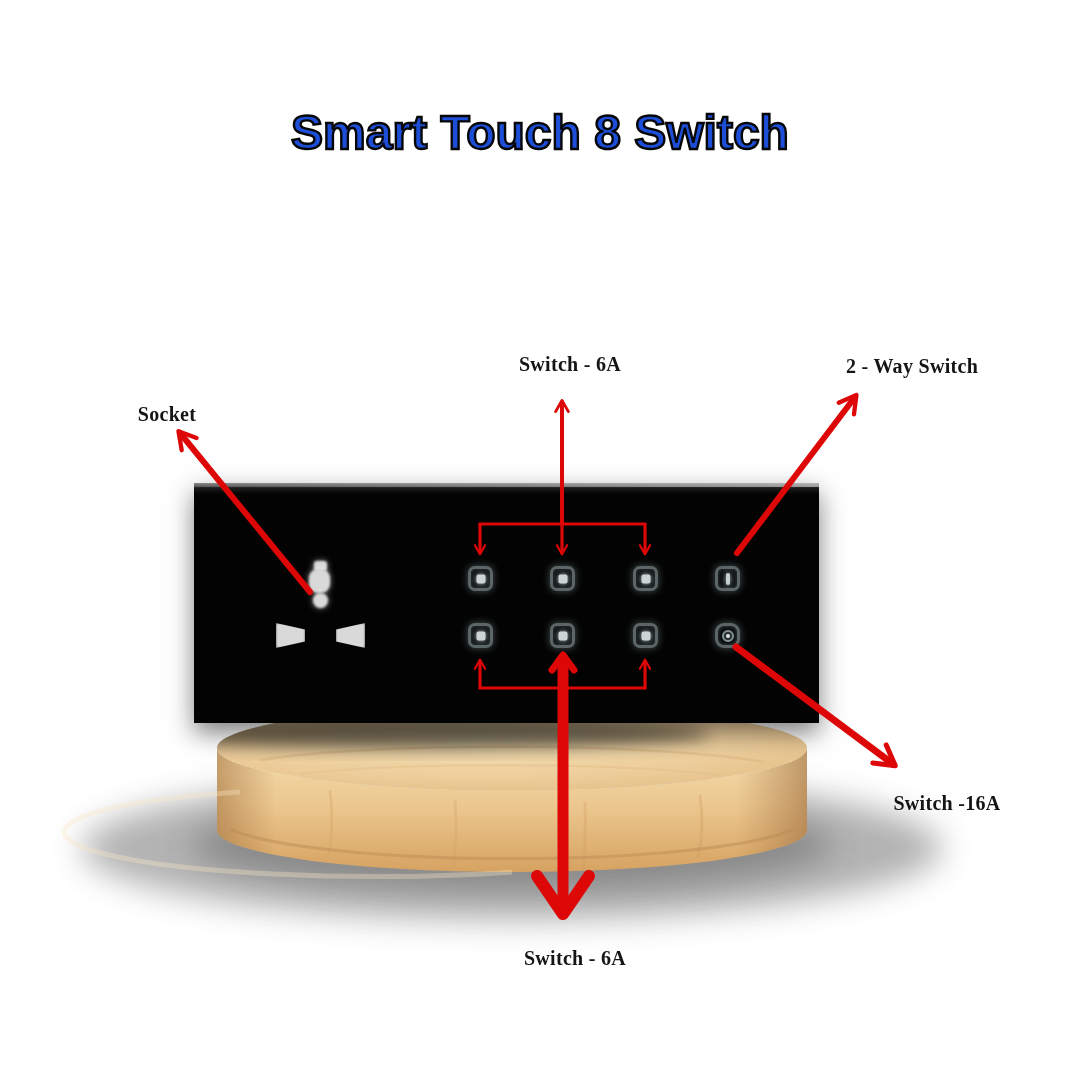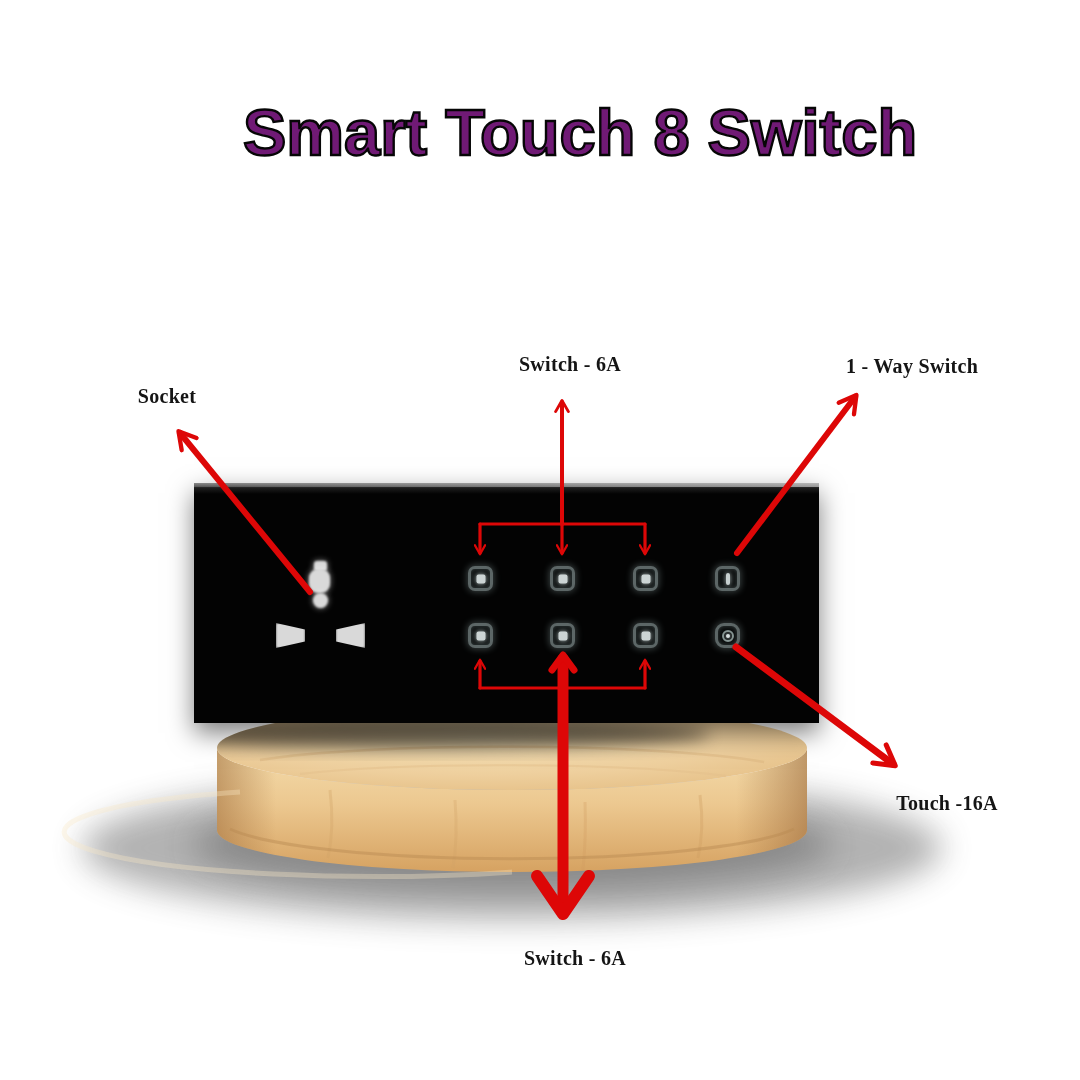--- a/index.html
+++ b/index.html
@@ -1,28 +1,28 @@
 <!DOCTYPE html>
 <html><head>
 <meta charset="utf-8">
 <style>
   html,body{margin:0;padding:0;background:#fff;}
   #stage{position:relative;width:1080px;height:1080px;background:#ffffff;overflow:hidden;
          font-family:"Liberation Sans",sans-serif;}
 
   
   .title{position:absolute;left:540px;top:132px;transform:translate(-50%,-50%);
-         font-family:"Liberation Sans",sans-serif;font-weight:700;font-size:65px;
-         color:#701a75;-webkit-text-stroke:2.4px #060606;letter-spacing:0px;white-space:nowrap;margin-left:40px;}
+         font-family:"Liberation Sans",sans-serif;font-weight:700;font-size:48px;
+         color:#1d4ed8;-webkit-text-stroke:2.4px #060606;letter-spacing:0px;white-space:nowrap;}
 
   
   .lbl{position:absolute;transform:translate(-50%,-50%);
        font-family:"Liberation Serif",serif;font-weight:700;font-size:20px;
        color:#151515;white-space:nowrap;letter-spacing:.3px;}
-  .lbl-socket{left:167px;top:396px;}
+  .lbl-socket{left:167px;top:414px;}
   .lbl-6a-top{left:570px;top:364px;}
   .lbl-2way{left:912px;top:366px;}
   .lbl-16a{left:947px;top:803px;}
   .lbl-6a-bottom{left:575px;top:958px;}
 
   
   .panel{position:absolute;left:194px;top:483px;width:625px;height:240px;
          background:linear-gradient(180deg,#6f6f6f 0px,#1d1d1d 5px,#030303 11px,#030303 100%);
          box-shadow:0 10px 24px rgba(0,0,0,.5);}
   .panel-topline{position:absolute;left:0;top:0;width:100%;height:4px;
@@ -176,17 +176,17 @@
 
       <path d="M563,659 L563,898" stroke-width="11"></path>
       <path d="M552,670 L563,655 L574,670" stroke-width="7"></path>
       <path d="M537,876 L563,914 L589,876" stroke-width="12"></path>
     </g>
   </svg>
 
   <div class="title">Smart Touch 8 Switch</div>
   <div class="lbl lbl-socket">Socket</div>
   <div class="lbl lbl-6a-top">Switch - 6A</div>
-  <div class="lbl lbl-2way">1 - Way Switch</div>
-  <div class="lbl lbl-16a">Touch -16A</div>
+  <div class="lbl lbl-2way">2 - Way Switch</div>
+  <div class="lbl lbl-16a">Switch -16A</div>
   <div class="lbl lbl-6a-bottom">Switch - 6A</div>
 
 </div>
 
 </body></html>

